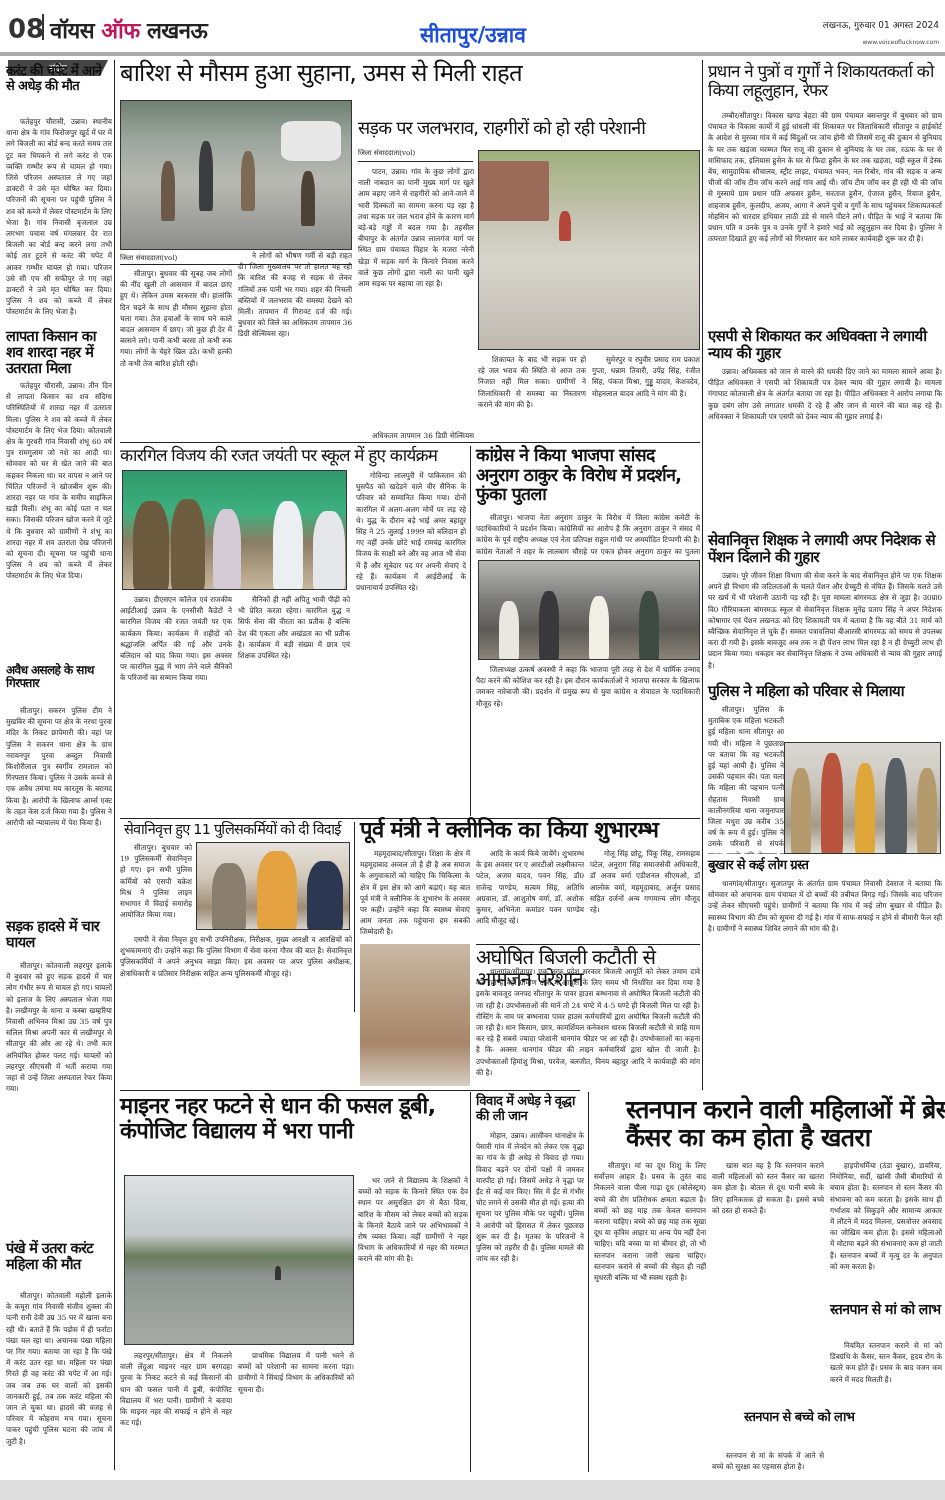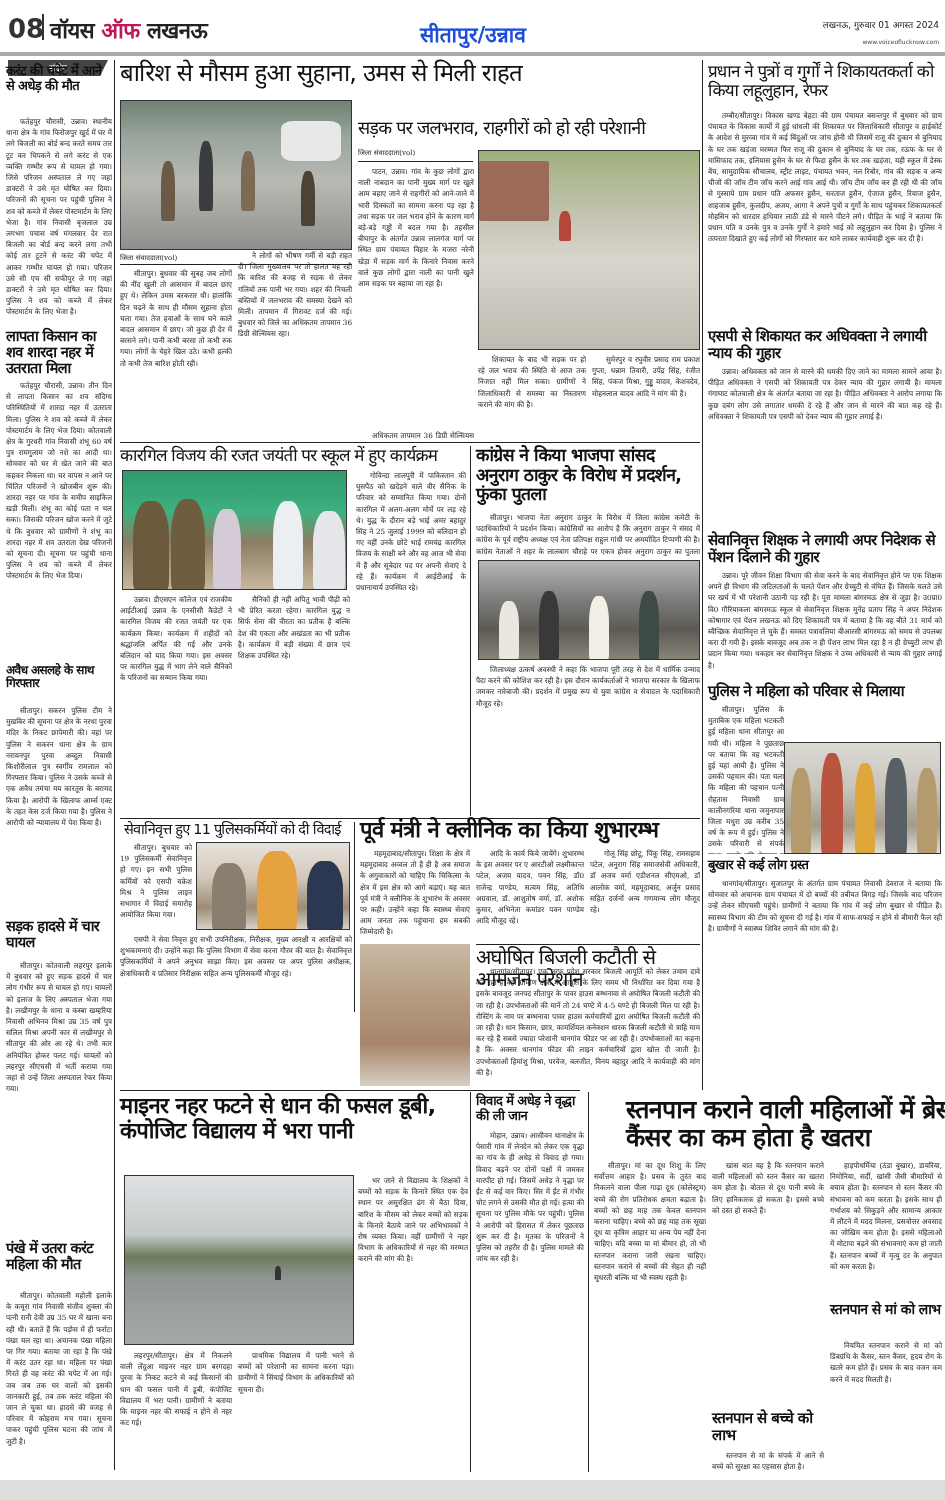--- a/index.html
+++ b/index.html
@@ -244,21 +244,21 @@
   </div>
 <div class="abs vline" style="left:588px;top:1092px;height:380px"></div>
 
 <div class="abs hl" style="left:626px;top:1096px;width:350px;font-size:25px">स्तनपान कराने वाली महिलाओं में ब्रेस्ट कैंसर का कम होता है खतरा</div>
 <div class="abs txt" style="left:594px;top:1160px;width:112px;height:312px">
     <p>सीतापुर। मां का दूध शिशु के लिए सर्वोत्तम आहार है। प्रसव के तुरंत बाद निकलने वाला पीला गाढ़ा दूध (कोलेस्ट्रम) बच्चे की रोग प्रतिरोधक क्षमता बढ़ाता है। बच्चों को छह माह तक केवल स्तनपान कराना चाहिए। बच्चे को छह माह तक सूखा दूध या कृत्रिम आहार या अन्य पेय नहीं देना चाहिए। यदि बच्चा या मां बीमार हो, तो भी स्तनपान कराना जारी रखना चाहिए। स्तनपान कराने से बच्चों की सेहत ही नहीं सुधरती बल्कि मां भी स्वस्थ रहती है।</p>
   </div>
 <div class="abs txt" style="left:712px;top:1160px;width:112px;height:250px">
     <p>खास बात यह है कि स्तनपान कराने वाली महिलाओं को स्तन कैंसर का खतरा कम होता है। बोतल से दूध पानी बच्चे के लिए हानिकारक हो सकता है। इससे बच्चे को दस्त हो सकते हैं।</p>
   </div>
-<div class="abs hl" style="left:712px;top:1410px;width:114px;font-size:15px">स्तनपान से बच्चे को लाभ</div>
+<div class="abs hl" style="left:744px;top:1410px;width:114px;font-size:13px">स्तनपान से बच्चे को लाभ</div>
 <div class="abs txt" style="left:712px;top:1450px;width:112px;height:22px">
     <p>स्तनपान से मां के संपर्क में आने से बच्चे को सुरक्षा का एहसास होता है।</p>
   </div>
 <div class="abs txt" style="left:830px;top:1160px;width:112px;height:140px">
     <p>हाइपोथर्मिया (ठंडा बुखार), डायरिया, निमोनिया, सर्दी, खांसी जैसी बीमारियों से बचाव होता है। स्तनपान से स्तन कैंसर की संभावना को कम करता है। इसके साथ ही गर्भाशय को सिकुड़ने और सामान्य आकार में लौटने में मदद मिलना, प्रसवोत्तर अवसाद का जोखिम कम होता है। इससे महिलाओं में मोटापा बढ़ने की संभावनाएं कम हो जाती हैं। स्तनपान बच्चों में मृत्यु दर के अनुपात को कम करता है।</p>
   </div>
 <div class="abs hl" style="left:830px;top:1302px;width:112px;font-size:14px">स्तनपान से मां को लाभ</div>
 <div class="abs txt" style="left:830px;top:1340px;width:112px;height:132px">
     <p>नियमित स्तनपान कराने से मां को डिंबग्रंथि के कैंसर, स्तन कैंसर, हृदय रोग के खतरे कम होते हैं। प्रसव के बाद वजन कम करने में मदद मिलती है।</p>
   </div>

